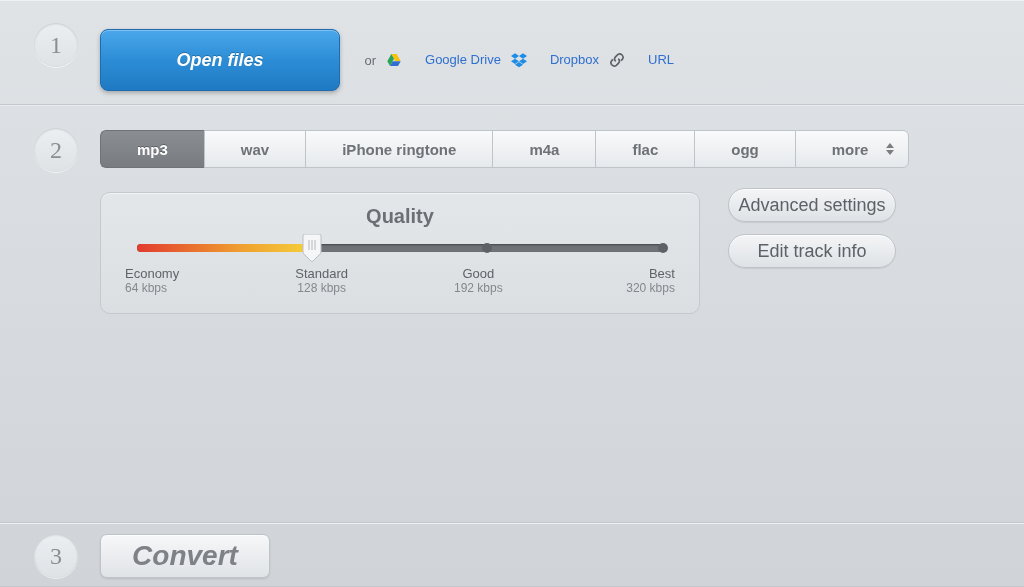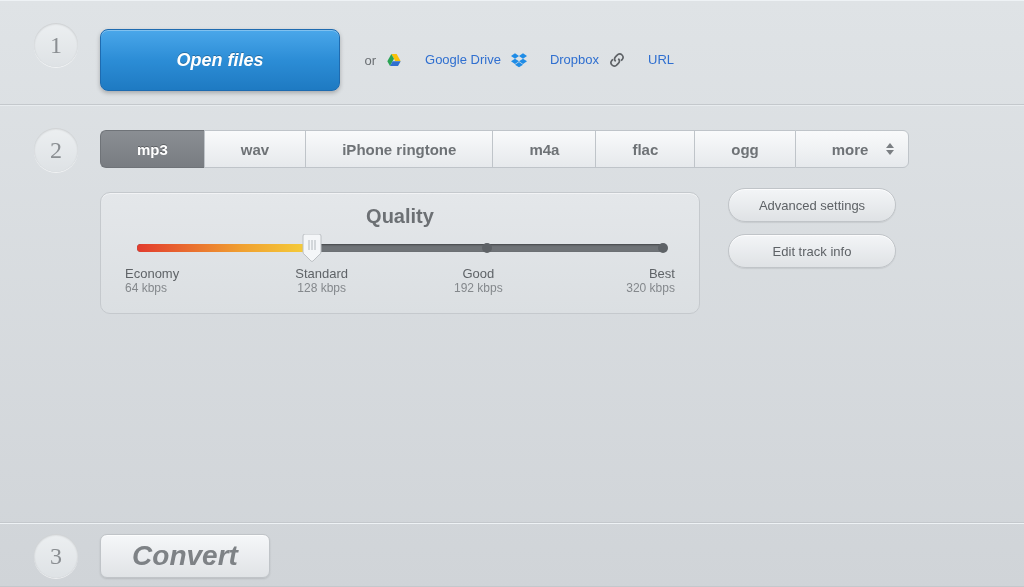--- a/index.html
+++ b/index.html
@@ -199,21 +199,21 @@
     }
     .pill-btn {
       width: 168px;
       height: 34px;
       border-radius: 17px;
       background: linear-gradient(to bottom, #f3f5f7, #dfe2e5);
       border: 1px solid #c0c4c8;
       display: flex;
       align-items: center;
       justify-content: center;
-      font-size: 13px;
+      font-size: 18px;
       color: #5e6266;
       cursor: pointer;
       box-shadow: 0 1px 1px rgba(0,0,0,0.08), inset 0 1px 0 rgba(255,255,255,0.7);
     }
     .convert-btn {
       display: inline-flex;
       align-items: center;
       justify-content: center;
       width: 170px;
       height: 44px;

